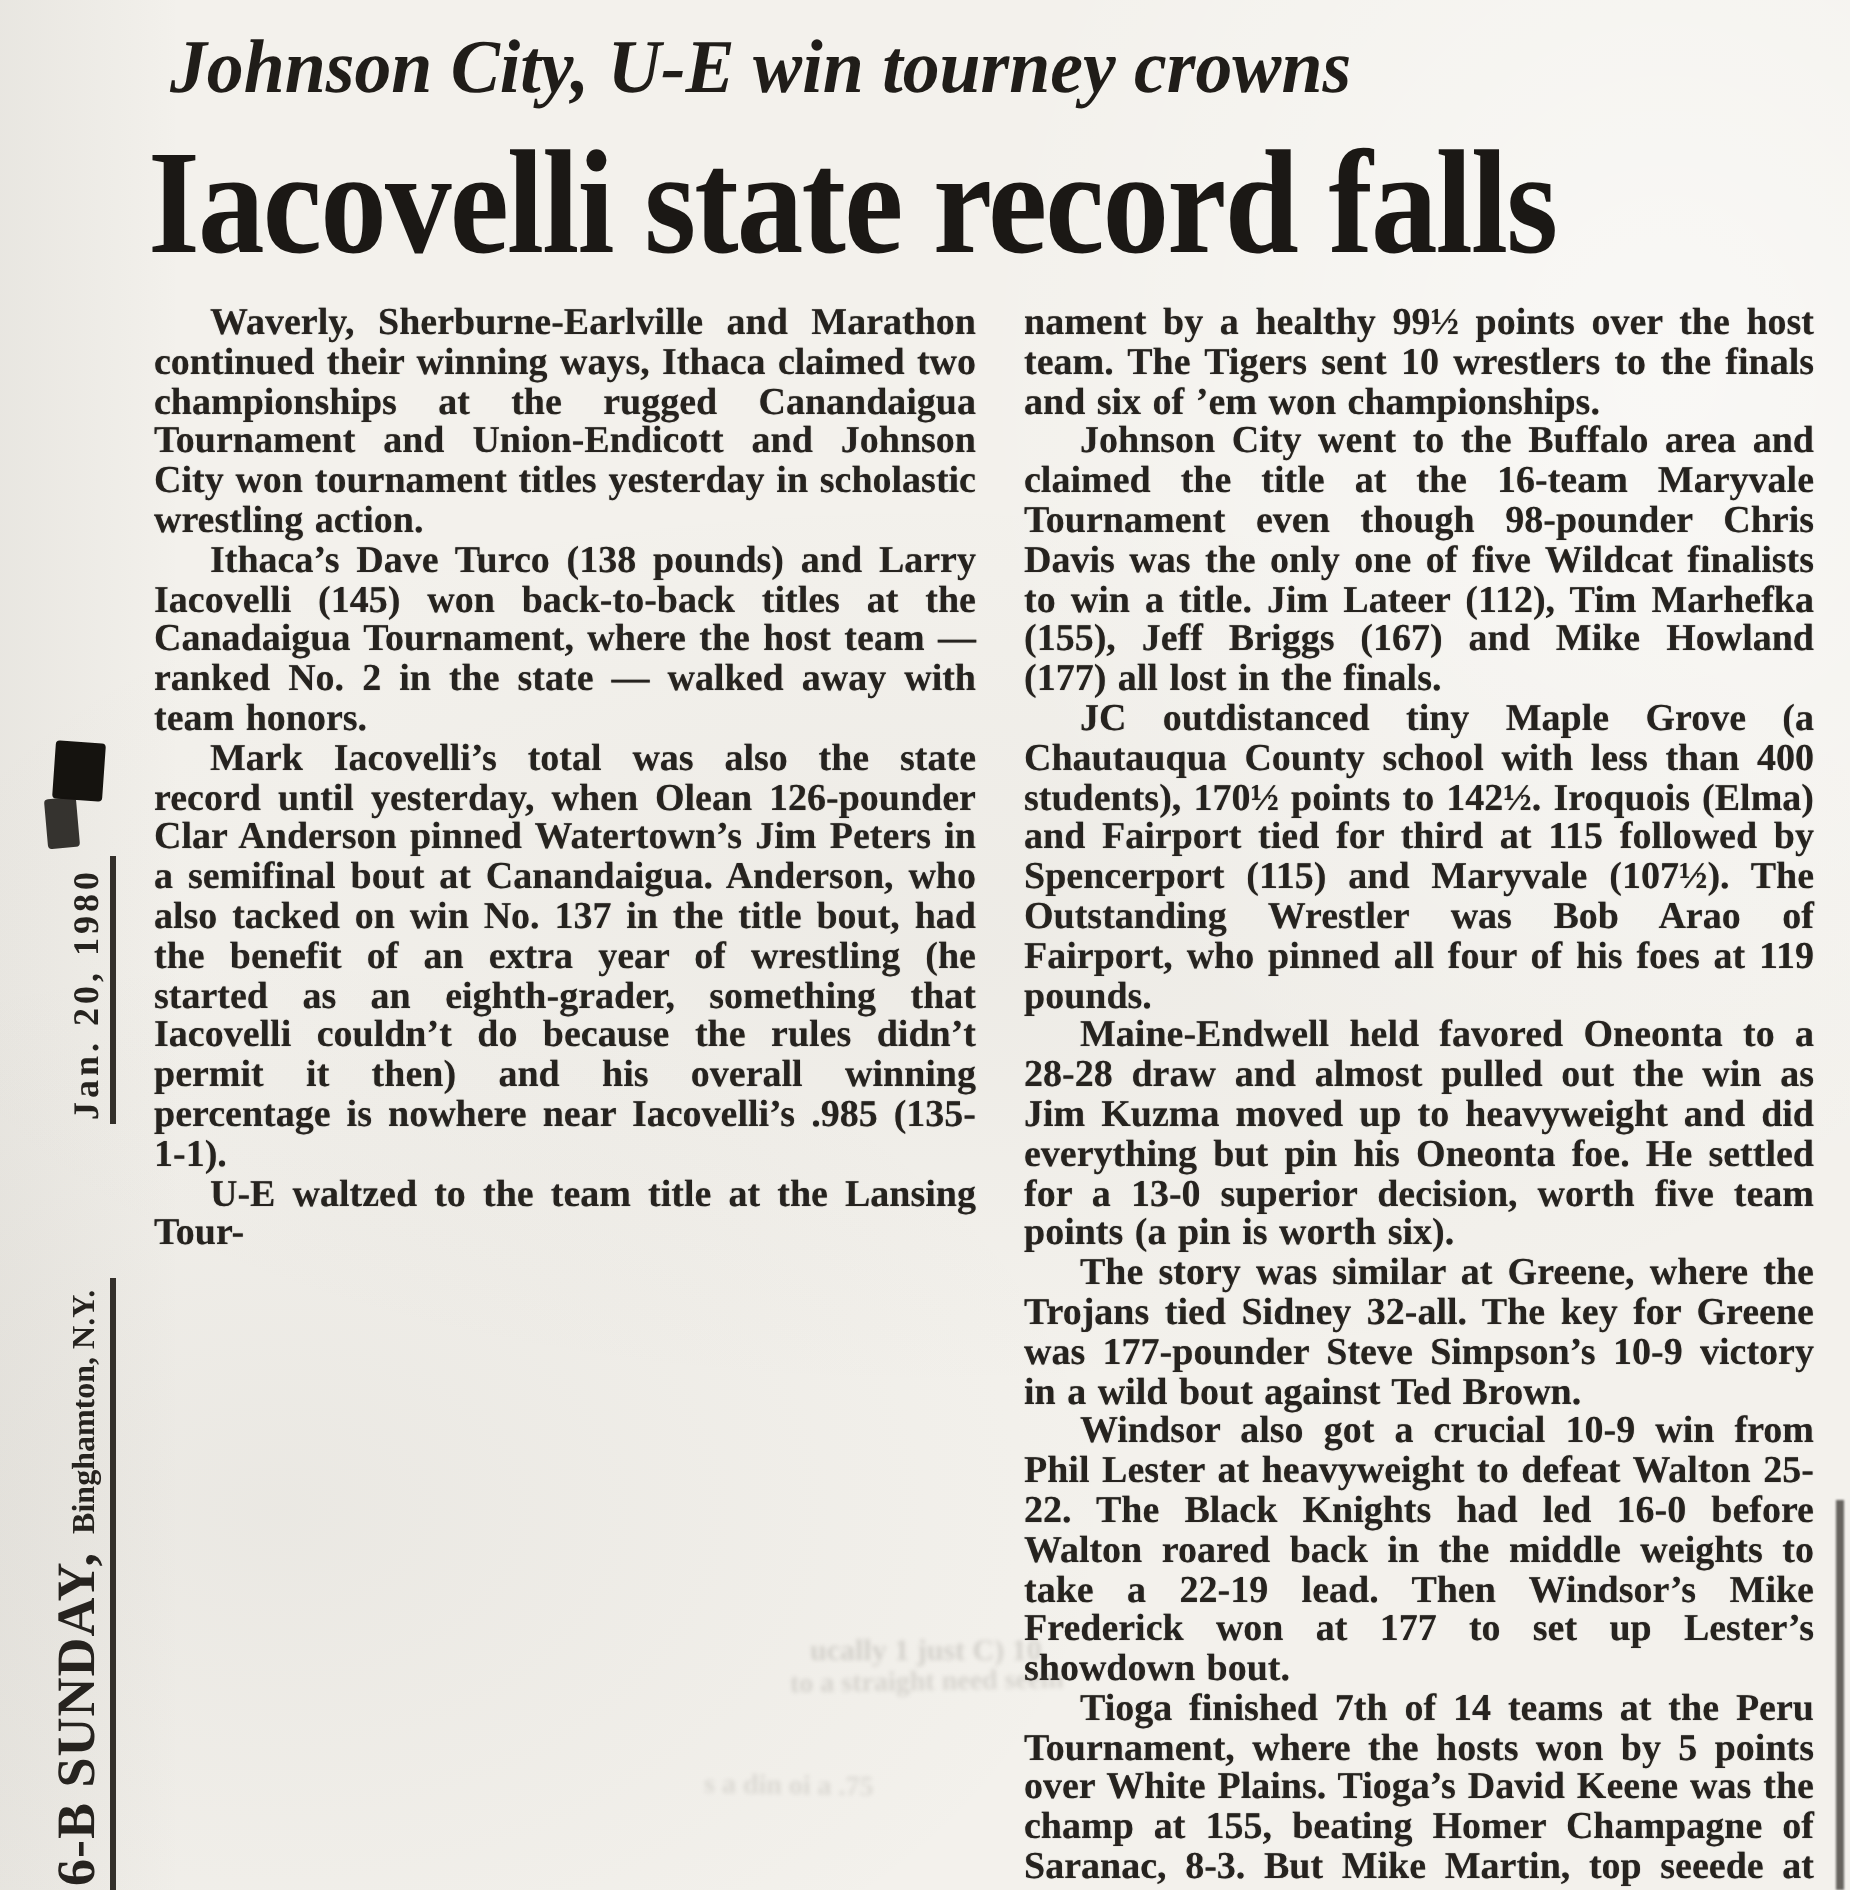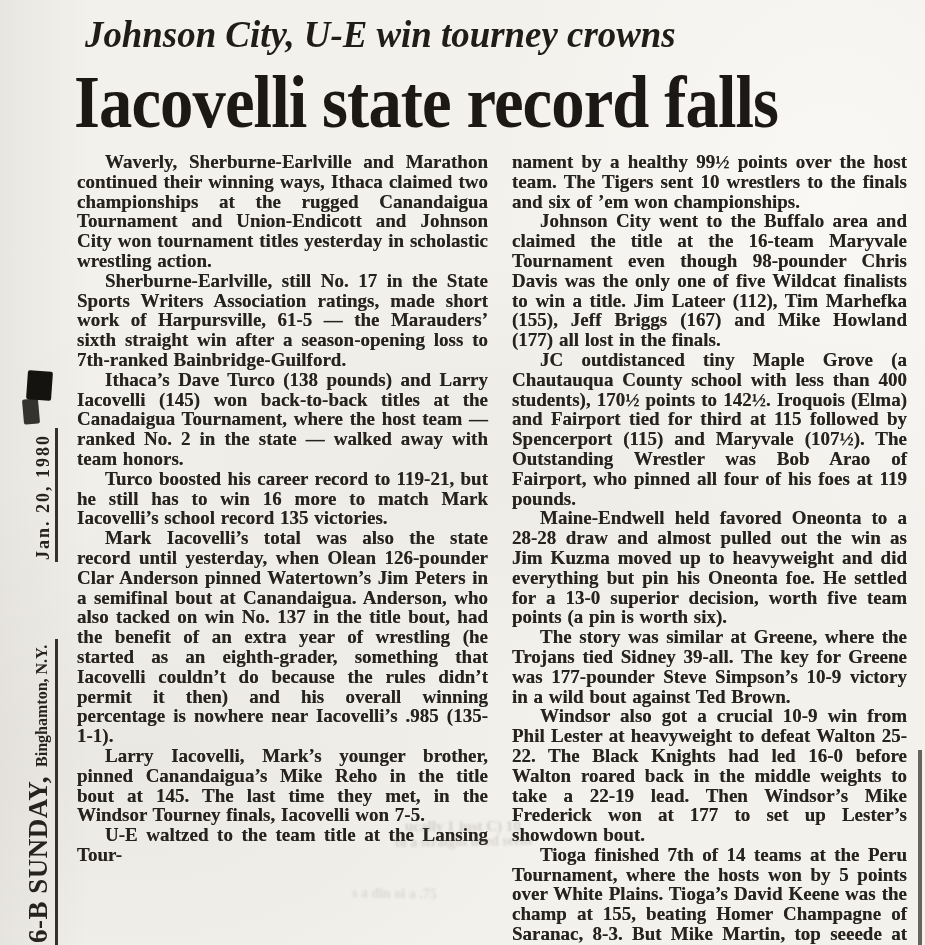--- a/index.html
+++ b/index.html
@@ -71,34 +71,31 @@
   }
 </style>
 </head>
 <body>
 
 <div class="kicker">Johnson City, U-E win tourney crowns</div>
 <div class="headline">Iacovelli state record falls</div>
 
 <div class="col col-left">
   <p>Waverly, Sherburne-Earlville and Marathon continued their winning ways, Ithaca claimed two championships at the rugged Canandaigua Tournament and Union-Endicott and Johnson City won tournament titles yesterday in scholastic wrestling action.</p>
-  <p>Sherburne-Earlville, still No. 17 in the State Sports Writers Association ratings, made short work of Harpursville, 61-5 — the Marauders’ sixth straight win after a season-opening loss to 7th-ranked Bainbridge-Guilford.</p>
   <p>Ithaca’s Dave Turco (138 pounds) and Larry Iacovelli (145) won back-to-back titles at the Canadaigua Tournament, where the host team — ranked No. 2 in the state — walked away with team honors.</p>
-  <p>Turco boosted his career record to 119-21, but he still has to win 16 more to match Mark Iacovelli’s school record 135 victories.</p>
   <p>Mark Iacovelli’s total was also the state record until yesterday, when Olean 126-pounder Clar Anderson pinned Watertown’s Jim Peters in a semifinal bout at Canandaigua. Anderson, who also tacked on win No. 137 in the title bout, had the benefit of an extra year of wrestling (he started as an eighth-grader, something that Iacovelli couldn’t do because the rules didn’t permit it then) and his overall winning percentage is nowhere near Iacovelli’s .985 (135-1-1).</p>
-  <p>Larry Iacovelli, Mark’s younger brother, pinned Canandaigua’s Mike Reho in the title bout at 145. The last time they met, in the Windsor Tourney finals, Iacovelli won 7-5.</p>
   <p>U-E waltzed to the team title at the Lansing Tour-</p>
 </div>
 
 <div class="col col-right">
   <p class="no-indent">nament by a healthy 99½ points over the host team. The Tigers sent 10 wrestlers to the finals and six of ’em won championships.</p>
   <p>Johnson City went to the Buffalo area and claimed the title at the 16-team Maryvale Tournament even though 98-pounder Chris Davis was the only one of five Wildcat finalists to win a title. Jim Lateer (112), Tim Marhefka (155), Jeff Briggs (167) and Mike Howland (177) all lost in the finals.</p>
   <p>JC outdistanced tiny Maple Grove (a Chautauqua County school with less than 400 students), 170½ points to 142½. Iroquois (Elma) and Fairport tied for third at 115 followed by Spencerport (115) and Maryvale (107½). The Outstanding Wrestler was Bob Arao of Fairport, who pinned all four of his foes at 119 pounds.</p>
   <p>Maine-Endwell held favored Oneonta to a 28-28 draw and almost pulled out the win as Jim Kuzma moved up to heavyweight and did everything but pin his Oneonta foe. He settled for a 13-0 superior decision, worth five team points (a pin is worth six).</p>
-  <p>The story was similar at Greene, where the Trojans tied Sidney 39-all. The key for Greene was 177-pounder Steve Simpson’s 10-9 victory in a wild bout against Ted Brown.</p>
+  <p>The story was similar at Greene, where the Trojans tied Sidney 32-all. The key for Greene was 177-pounder Steve Simpson’s 10-9 victory in a wild bout against Ted Brown.</p>
   <p>Windsor also got a crucial 10-9 win from Phil Lester at heavyweight to defeat Walton 25-22. The Black Knights had led 16-0 before Walton roared back in the middle weights to take a 22-19 lead. Then Windsor’s Mike Frederick won at 177 to set up Lester’s showdown bout.</p>
   <p>Tioga finished 7th of 14 teams at the Peru Tournament, where the hosts won by 5 points over White Plains. Tioga’s David Keene was the champ at 155, beating Homer Champagne of Saranac, 8-3. But Mike Martin, top seeede at 98, lost the in the finals to John Wakefield of Middlebury, Vt., 9-3. Tioga also had a runnerup at 126, where Howard Horton lost to Chris Butterfield of South Glens Falls, 4-0.</p>
 </div>
 
 <div class="masthead">
   <span class="seg">
     <span class="edition">6-B SUNDAY,</span>
     <span class="city">Binghamton, N.Y.</span>
   </span>
   <span class="seg">

